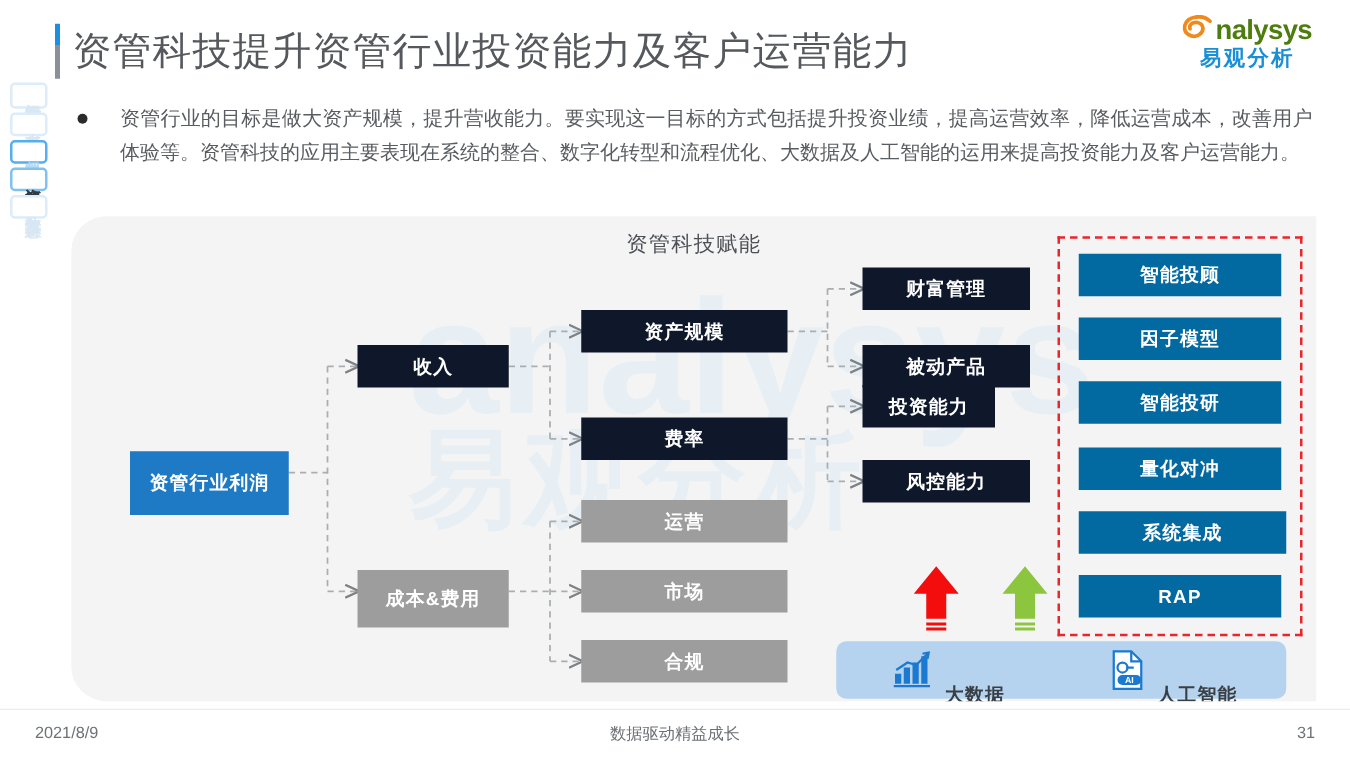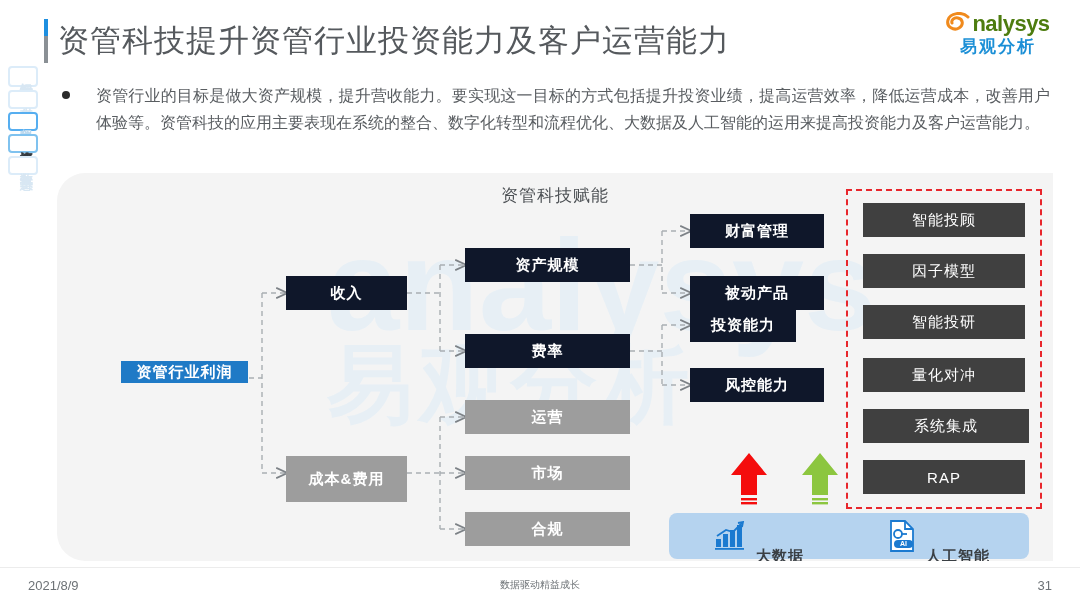--- a/index.html
+++ b/index.html
@@ -86,21 +86,21 @@
 
   
   .node{
     position:absolute;box-sizing:border-box;
     display:flex;align-items:center;justify-content:center;
     color:#ffffff;font-size:15px;font-weight:bold;letter-spacing:1px;
   }
   .node.blue{background:#1f7ac6;}
   .node.orange{background:#0f172a;text-align:right;}
   .node.gray{background:#9d9d9d;}
-  .node.red{background:#404040;font-weight:normal;}
+  .node.red{background:#0369a1;font-weight:bold;}
 
   
   #wires{position:absolute;left:0;top:0;width:996px;height:388px;}
 
   
   #red-frame{
     position:absolute;left:789px;top:16px;width:196px;height:320px;
     border:2px dashed #e8262c;box-sizing:border-box;
   }
 
@@ -115,21 +115,21 @@
   }
   .cap{display:flex;align-items:center;width:50%;justify-content:center;}
   .cap-label{font-size:15px;font-weight:bold;color:#3a3f44;margin-left:10px;letter-spacing:1px;margin-top:41px;}
 
   
   #footer{
     position:absolute;left:0;bottom:0;width:1080px;height:40px;
     border-top:1px solid #ececec;
   }
   #footer-date{position:absolute;left:28px;top:10px;font-size:13px;color:#6d7276;}
-  #footer-center{position:absolute;left:0;top:10px;width:1080px;text-align:center;font-size:10px;color:#6d7276;}
+  #footer-center{position:absolute;left:0;top:10px;width:1080px;text-align:center;font-size:13px;color:#6d7276;}
   #footer-page{position:absolute;right:28px;top:10px;font-size:13px;color:#6d7276;}
 </style>
 </head>
 <body>
 
 <div id="tab-rail">
   <div class="tab lighter">银行数字创新</div>
   <div class="tab lighter">支付科技</div>
   <div class="tab mid">保险科技</div>
   <div class="tab active">资管科技</div>
@@ -192,21 +192,21 @@
       <path d="M605,58 L633,58" marker-end="url(#ah)"></path>
       <path d="M605,120 L633,120" marker-end="url(#ah)"></path>
 
       <path d="M573,178 L605,178"></path>
       <path d="M605,152 L605,212"></path>
       <path d="M605,152 L633,152" marker-end="url(#ah)"></path>
       <path d="M605,212 L633,212" marker-end="url(#ah)"></path>
     </g>
   </svg>
 
-  <div class="node blue" style="left:64px;top:188px;width:127px;height:22px;">资管行业利润</div>
+  <div class="node blue" style="left:47px;top:188px;width:127px;height:51px;">资管行业利润</div>
 
   <div class="node orange" style="left:229px;top:103px;width:121px;height:34px;">收入</div>
   <div class="node gray" style="left:229px;top:283px;width:121px;height:46px;">成本&amp;费用</div>
 
   <div class="node orange" style="left:408px;top:75px;width:165px;height:34px;">资产规模</div>
   <div class="node orange" style="left:408px;top:161px;width:165px;height:34px;">费率</div>
   <div class="node gray" style="left:408px;top:227px;width:165px;height:34px;">运营</div>
   <div class="node gray" style="left:408px;top:283px;width:165px;height:34px;">市场</div>
   <div class="node gray" style="left:408px;top:339px;width:165px;height:34px;">合规</div>
 

